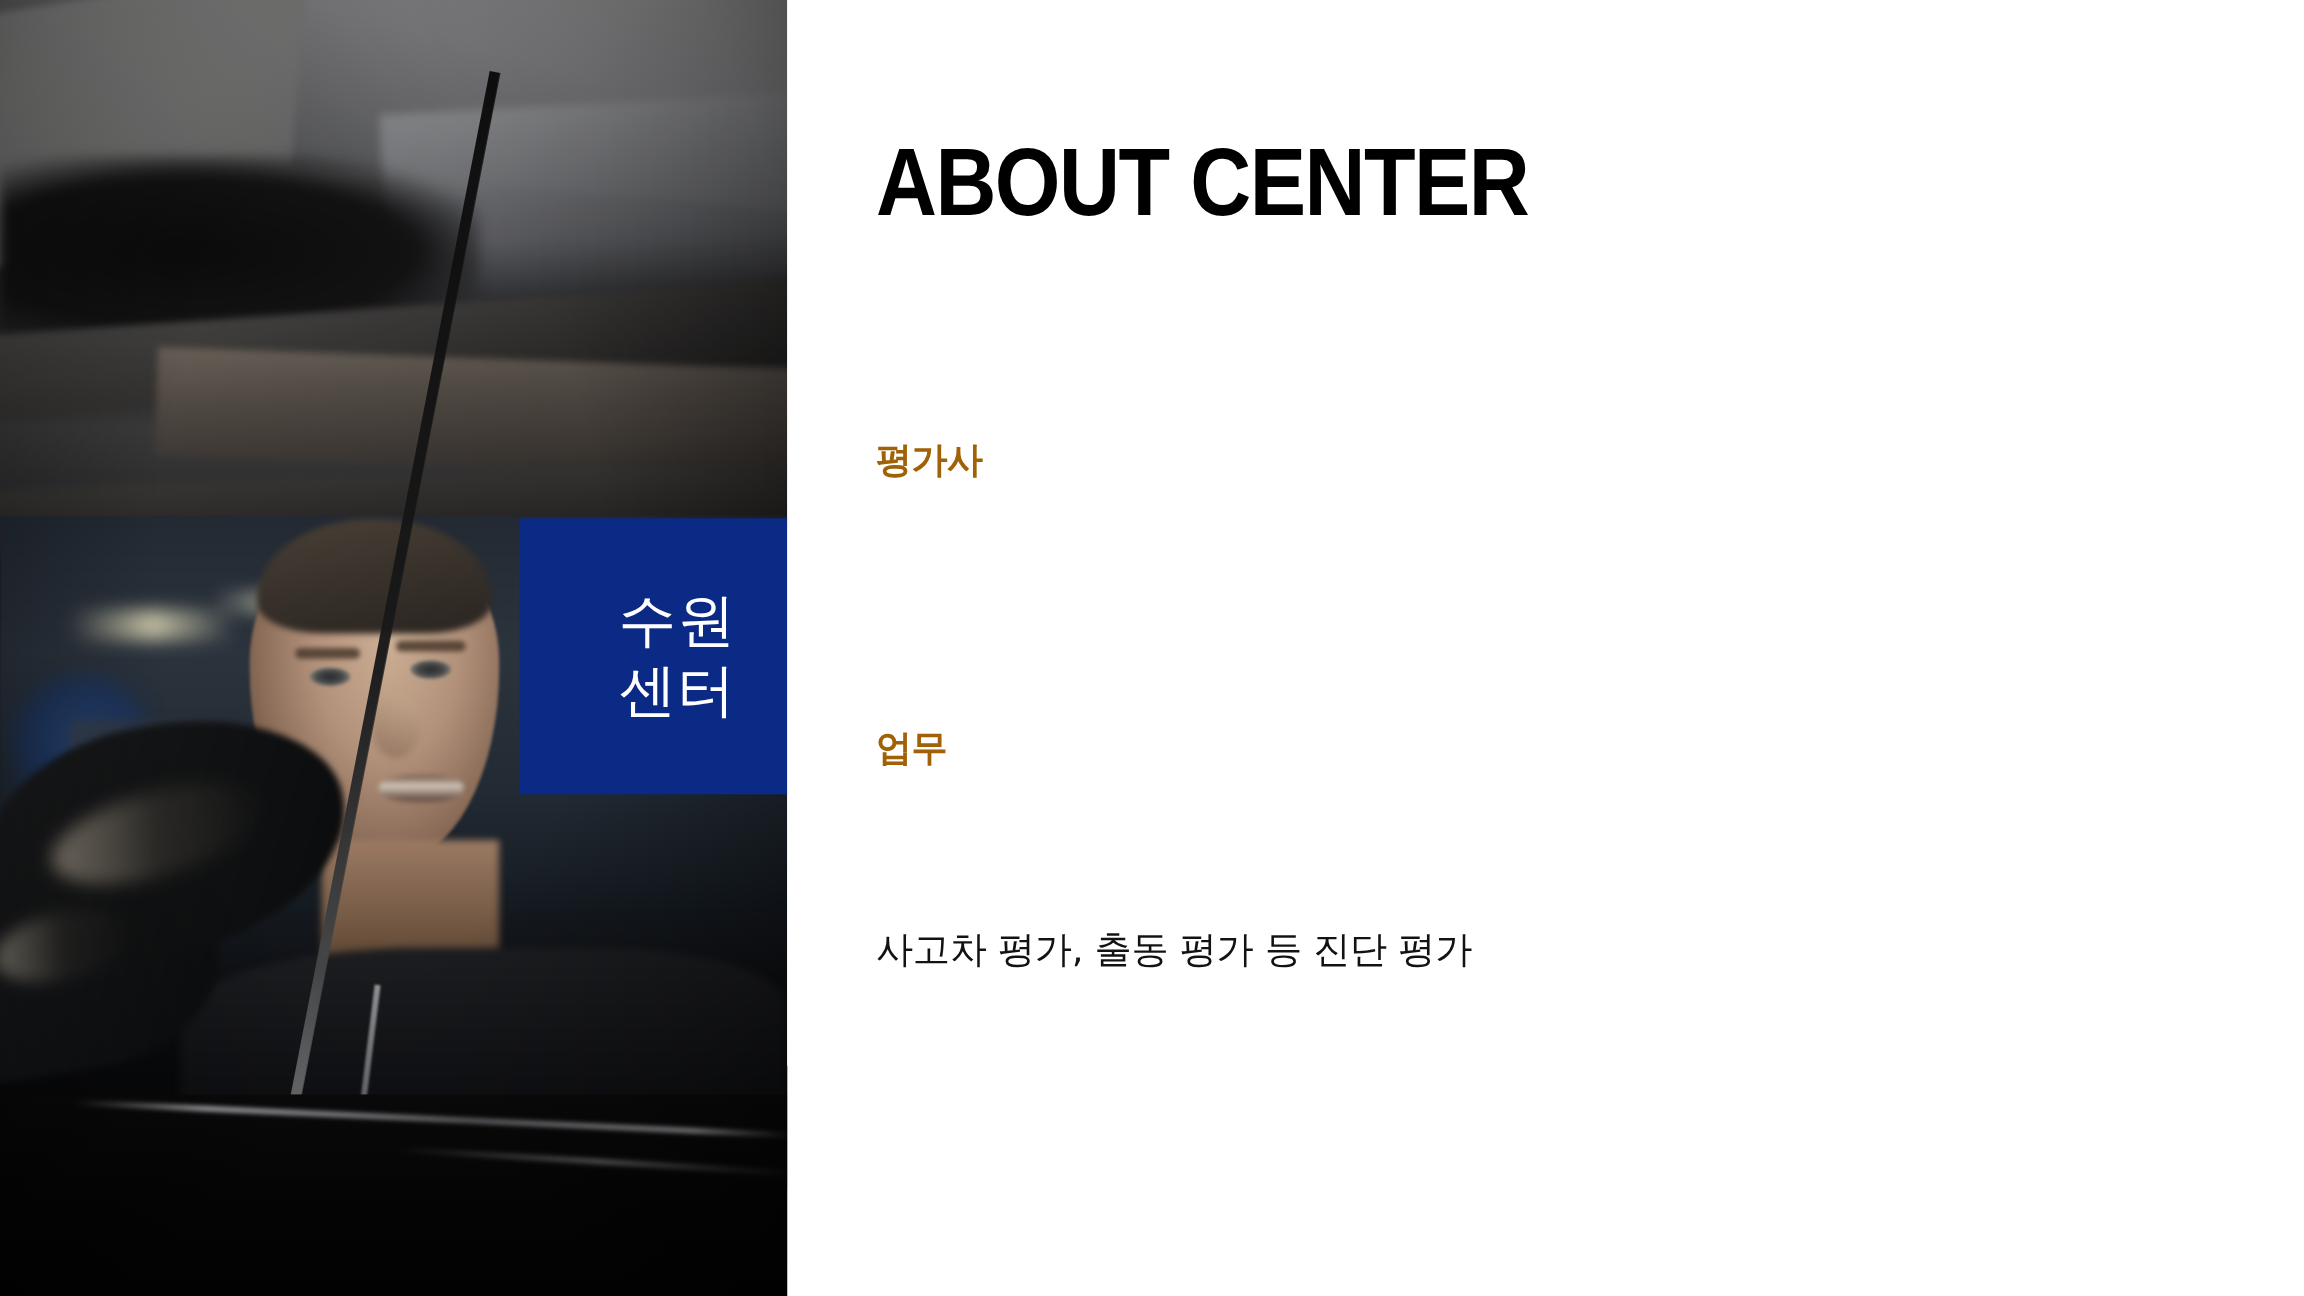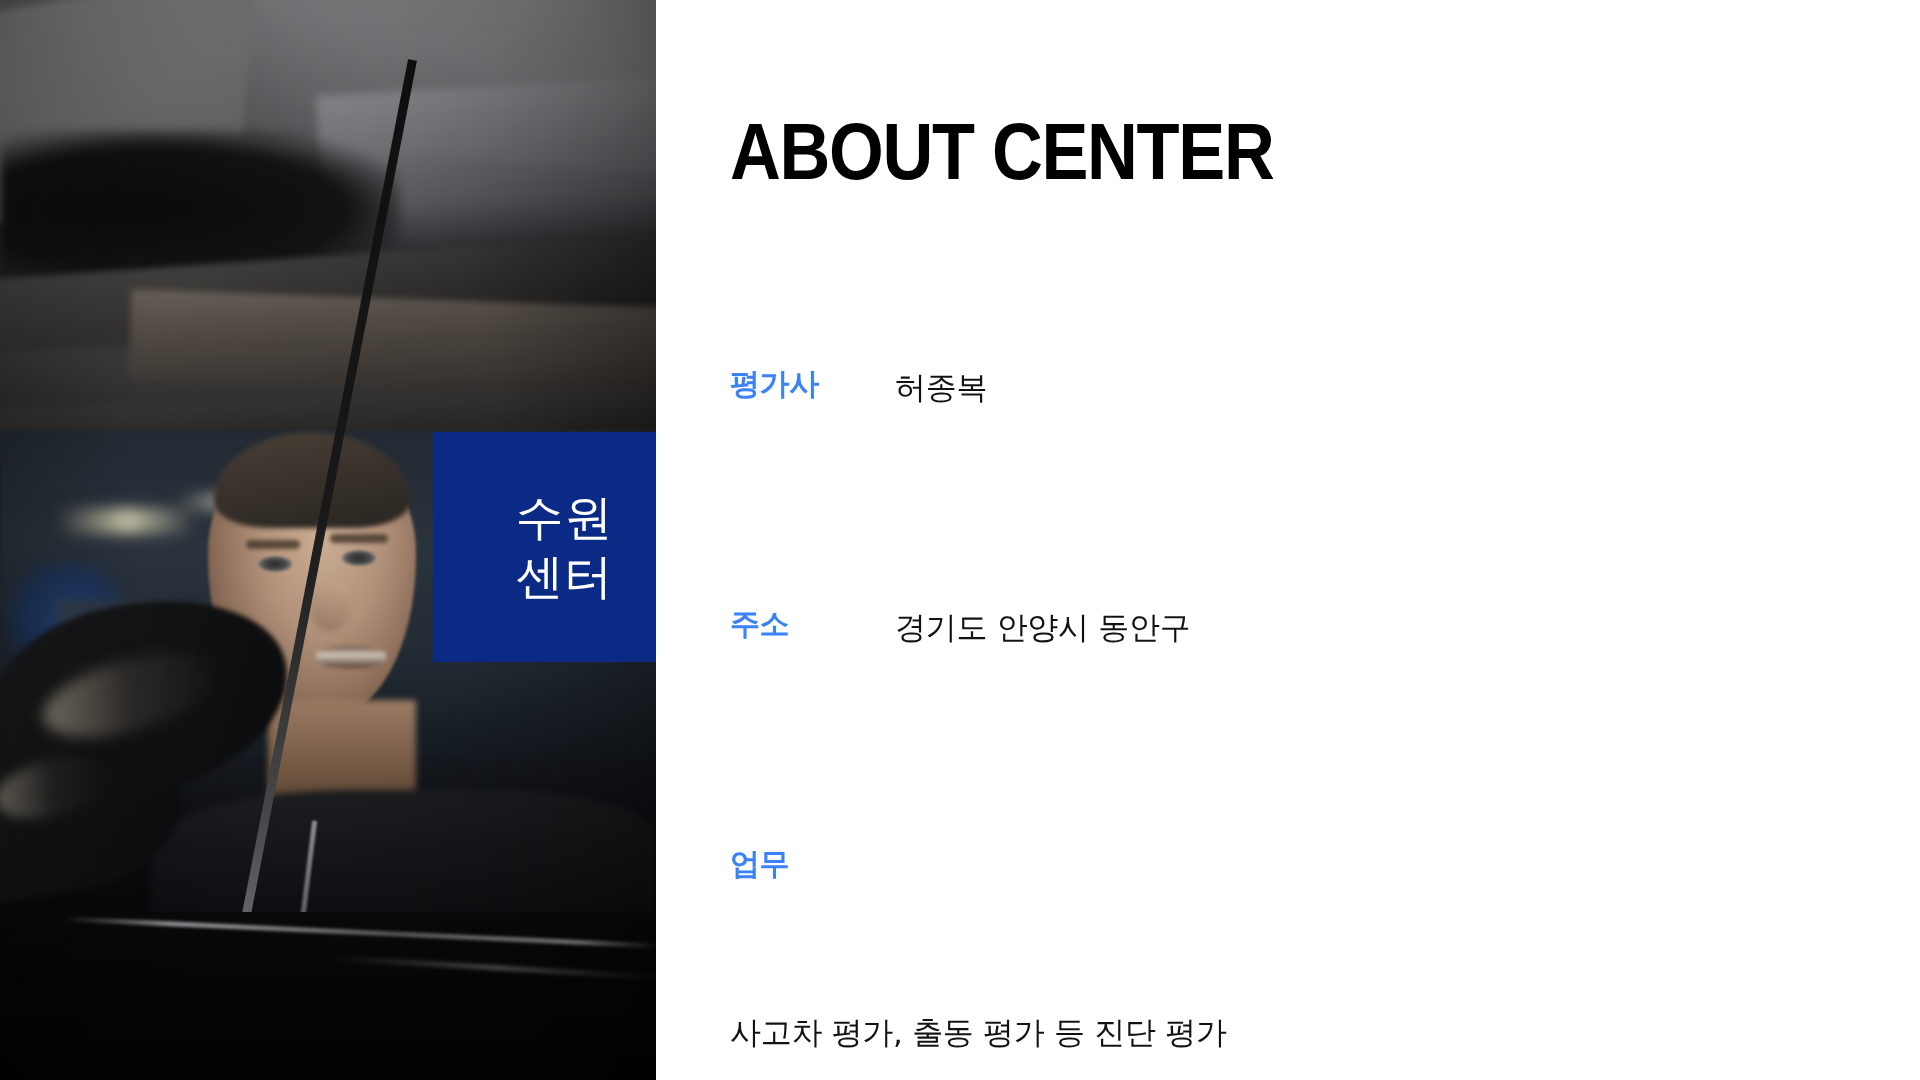--- a/index.html
+++ b/index.html
@@ -291,21 +291,21 @@
     width:1100px;
   }
   .info-row {
     display:flex;
     align-items:flex-start;
     height:240px;
   }
   .info-row:last-child { height:auto;flex-direction:column; }
   .info-label {
     flex:0 0 165px;
-    color:#3b82f6;
+    color:#a16207;
     font-size:30px;
     font-weight:700;
     line-height:1.18;
     letter-spacing:-.4px;
     font-family:"DejaVu Sans","Liberation Sans",sans-serif;
     white-space:nowrap;
   }
   .info-value {
     flex:1 1 auto;
     color:#111214;
@@ -366,27 +366,22 @@
   </div>
 
   <div class="content">
 
     <div class="page-title">ABOUT CENTER</div>
 
     <div class="info-list">
 
       <div class="info-row">
         <div class="info-label">평가사</div>
-        <div class="info-value">허종복</div>
       </div>
 
-      <div class="info-row">
-        <div class="info-label">주소</div>
-        <div class="info-value">경기도 안양시 동안구</div>
-      </div>
 
       <div class="info-row">
         <div class="info-label">업무</div>
         <div class="info-value">사고차 평가, 출동 평가 등 진단 평가</div>
       </div>
 
     </div>
   </div>
 
 </div>

